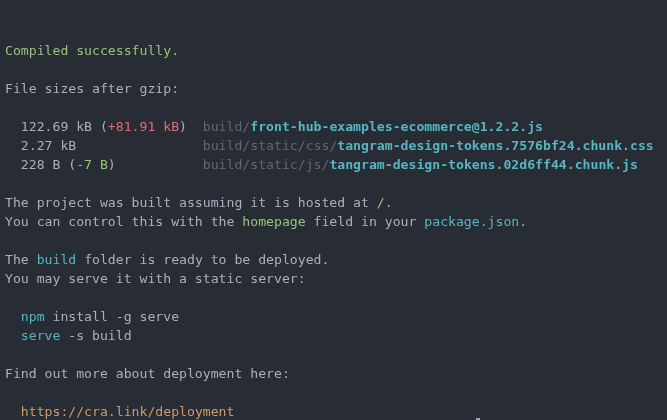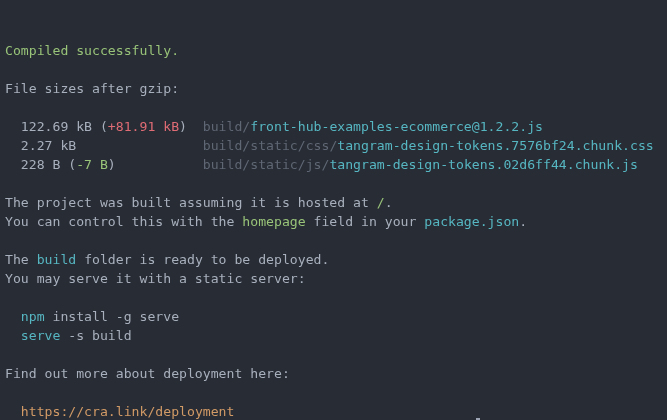--- a/index.html
+++ b/index.html
@@ -17,21 +17,21 @@
     font-family: "DejaVu Sans Mono", "Liberation Mono", monospace;
     font-size: 13.15px;
     line-height: 19px;
     white-space: pre;
   }
   .term-line {
     min-height: 19px;
     white-space: pre;
   }
   .seg { white-space: pre; }
-  .seg.bold { font-weight: normal; }
+  .seg.bold { font-weight: bold; }
   .bottom-fragment {
     position: absolute;
     left: 476px;
     top: 418px;
     width: 4px;
     height: 2px;
   }
 </style>
 </head>
 <body style="background: rgb(40, 44, 52);">

